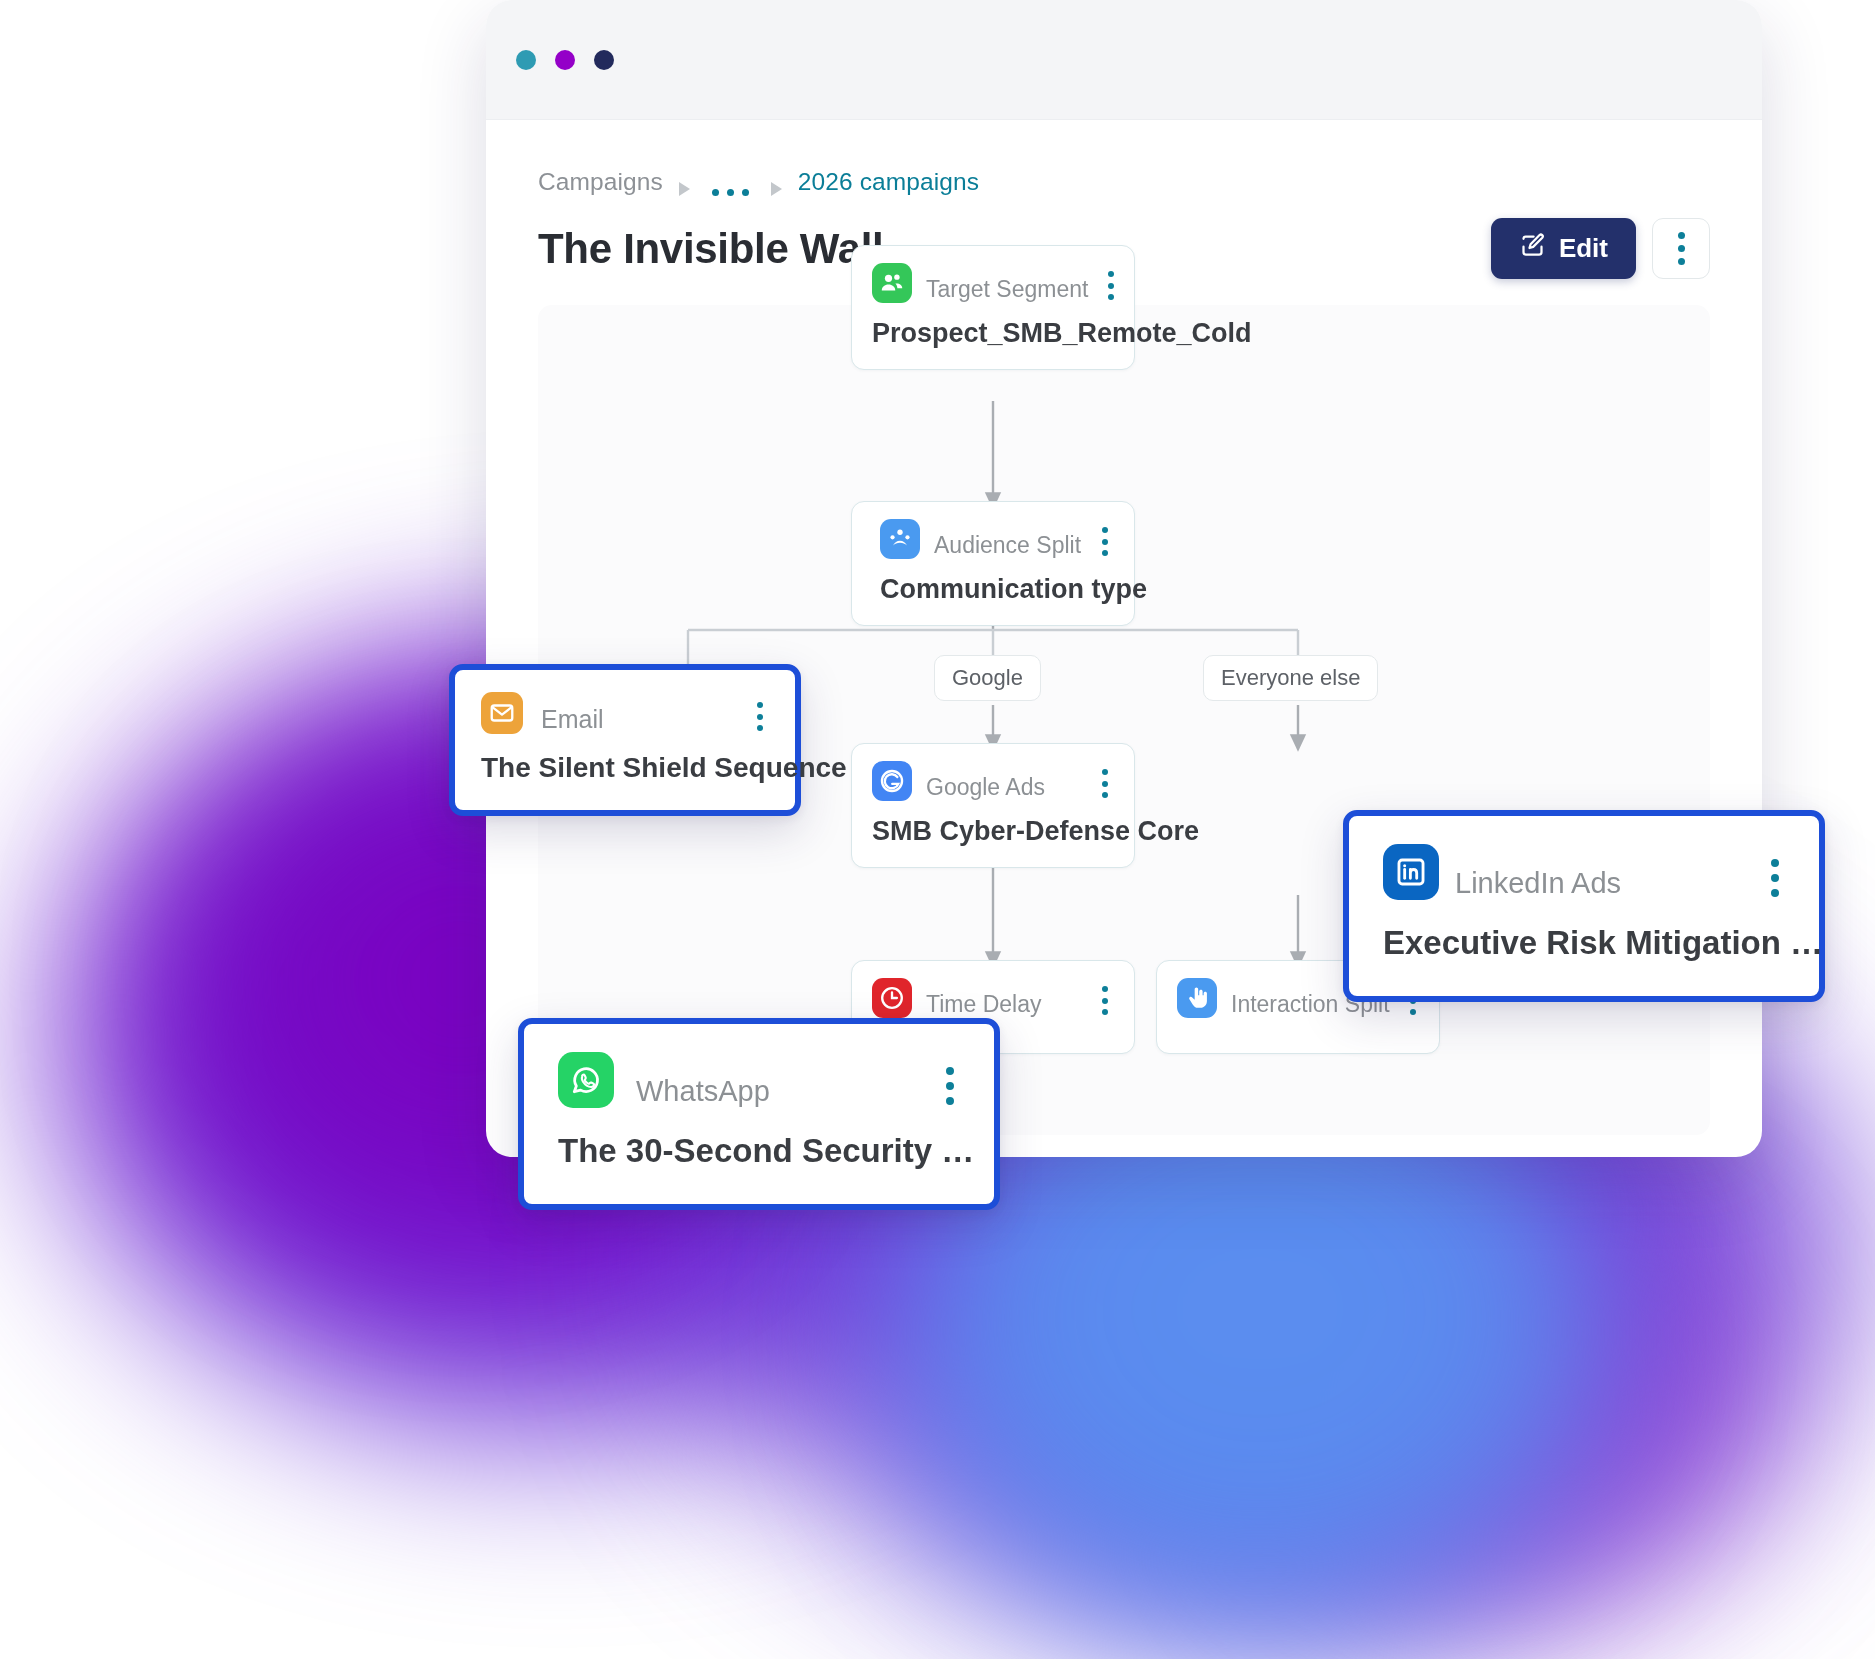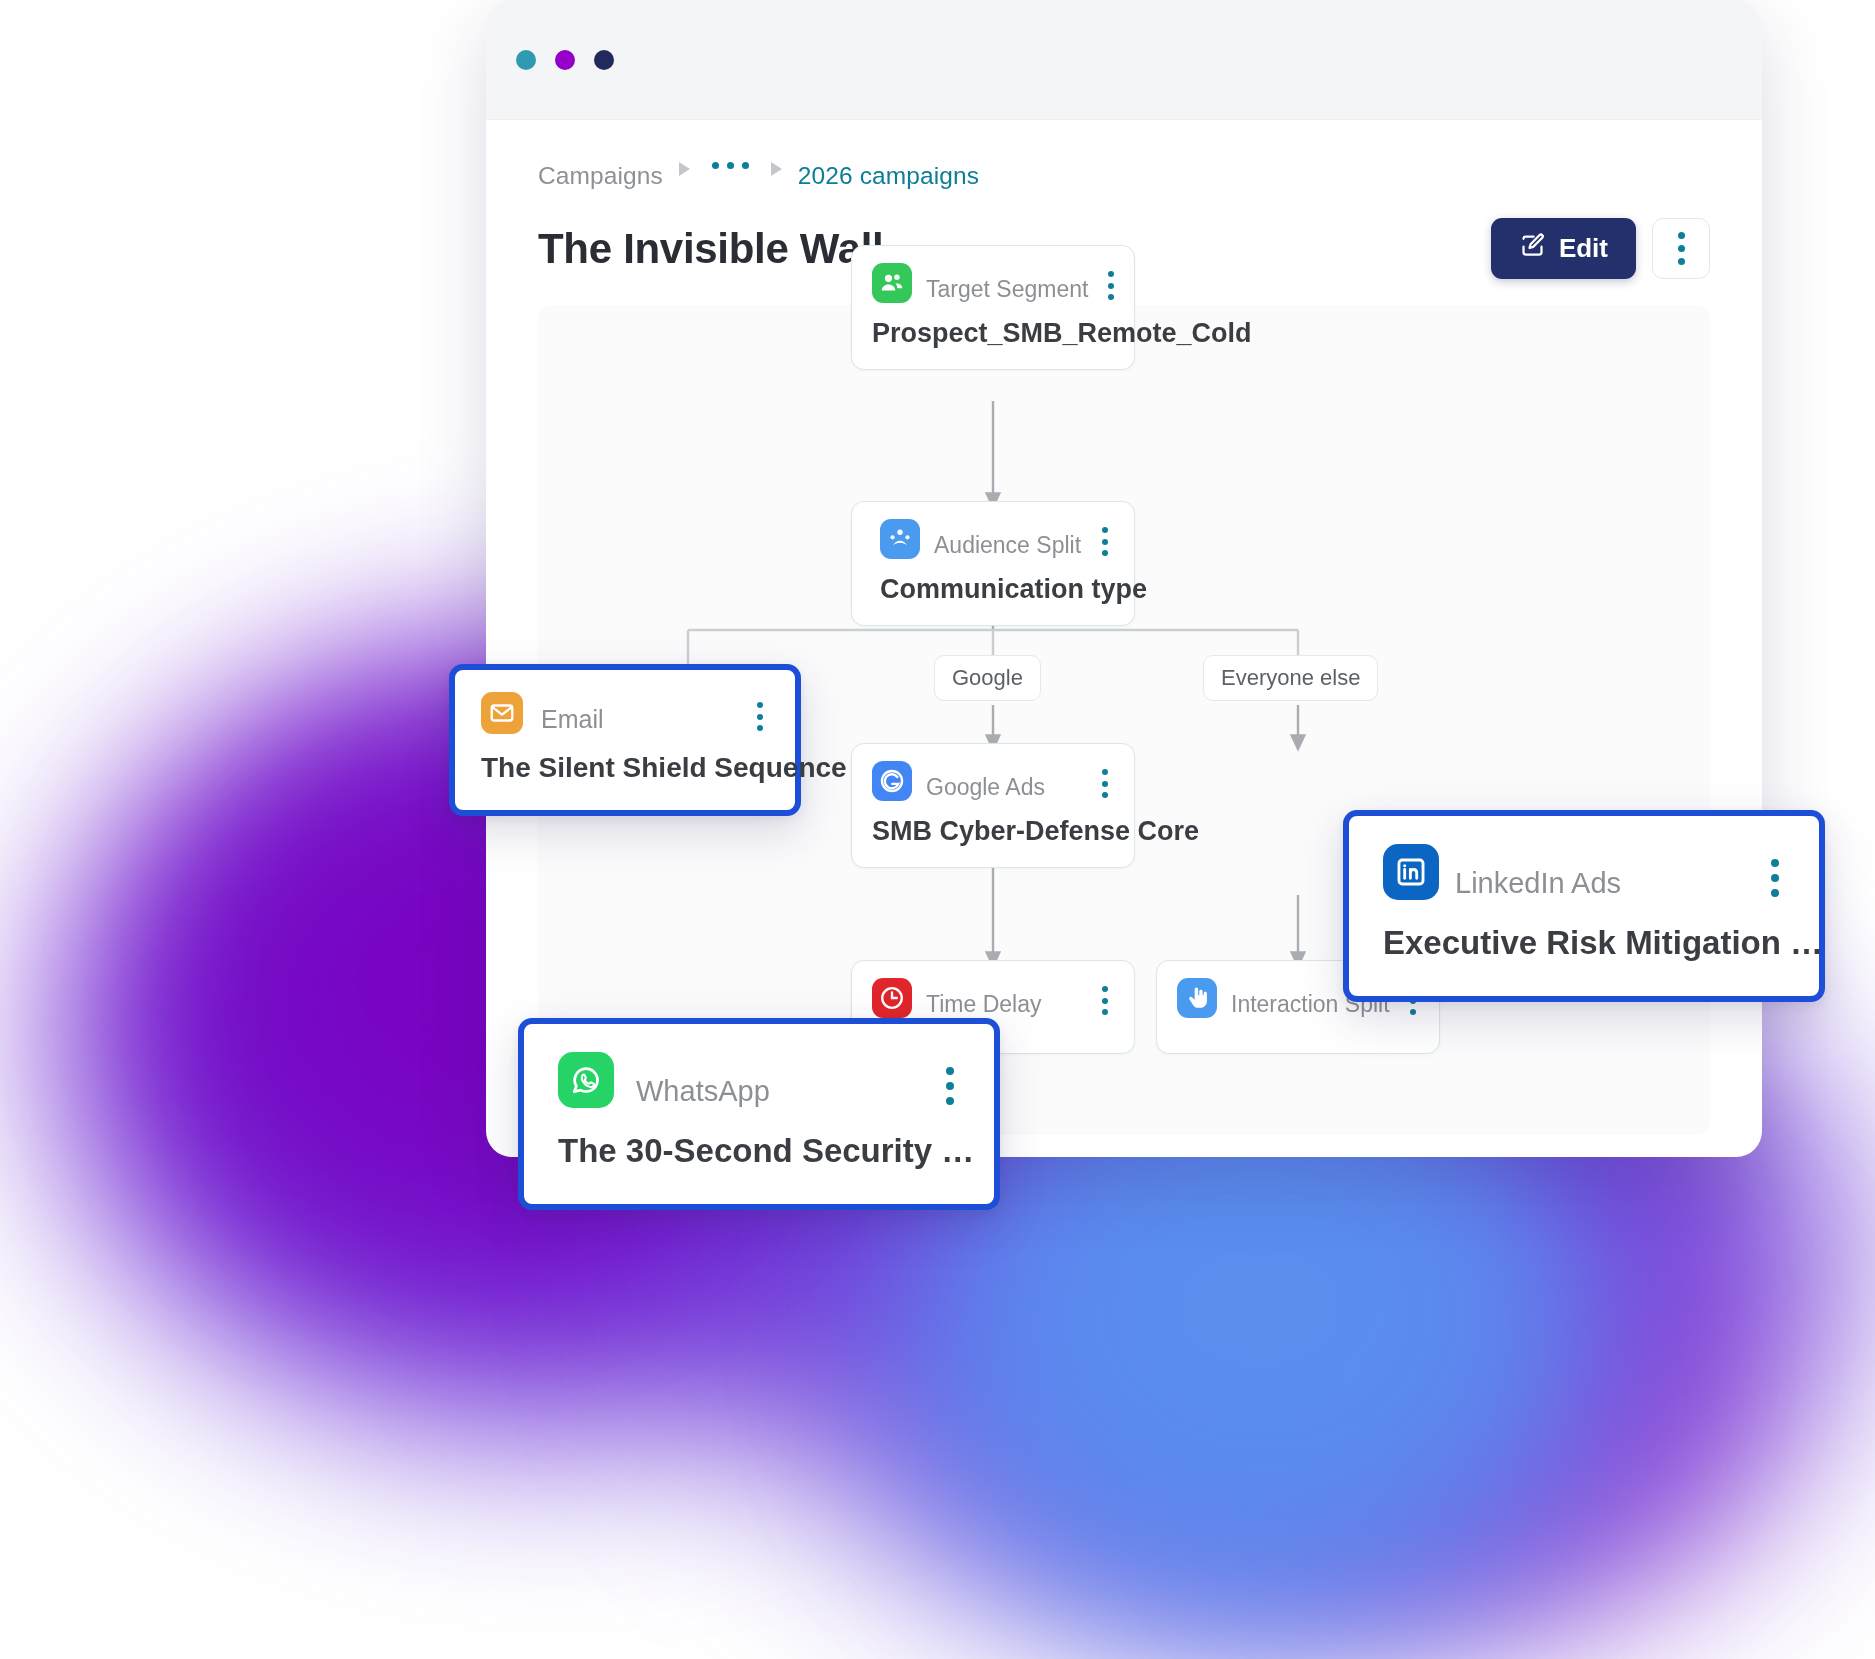--- a/index.html
+++ b/index.html
@@ -62,21 +62,21 @@
   }
   .dots { display: flex; gap: 19px; align-items: center; }
   .dot { width: 20px; height: 20px; border-radius: 50%; }
   .dot-1 { background: #2e9bb3; }
   .dot-2 { background: #9400c8; }
   .dot-3 { background: #222a5c; }
 
   .content { padding: 42px 52px 0 52px; position: relative; }
 
   
-  .breadcrumb { display: flex; align-items: flex-start; gap: 16px; height: 34px; }
+  .breadcrumb { display: flex; align-items: flex-end; gap: 16px; height: 34px; }
   .crumb { font-size: 24.5px; color: #8d9196; letter-spacing: .1px; }
   .crumb.link { color: #0b7e98; }
   .crumb-sep {
     width: 0; height: 0;
     border-left: 11px solid #c3c7cb;
     border-top: 7.5px solid transparent;
     border-bottom: 7.5px solid transparent;
   }
   .crumb-ellipsis { display: flex; gap: 8px; align-items: center; padding: 0 6px; }
   .crumb-ellipsis i { width: 7px; height: 7px; border-radius: 50%; background: #0b7e98; display:block; }

